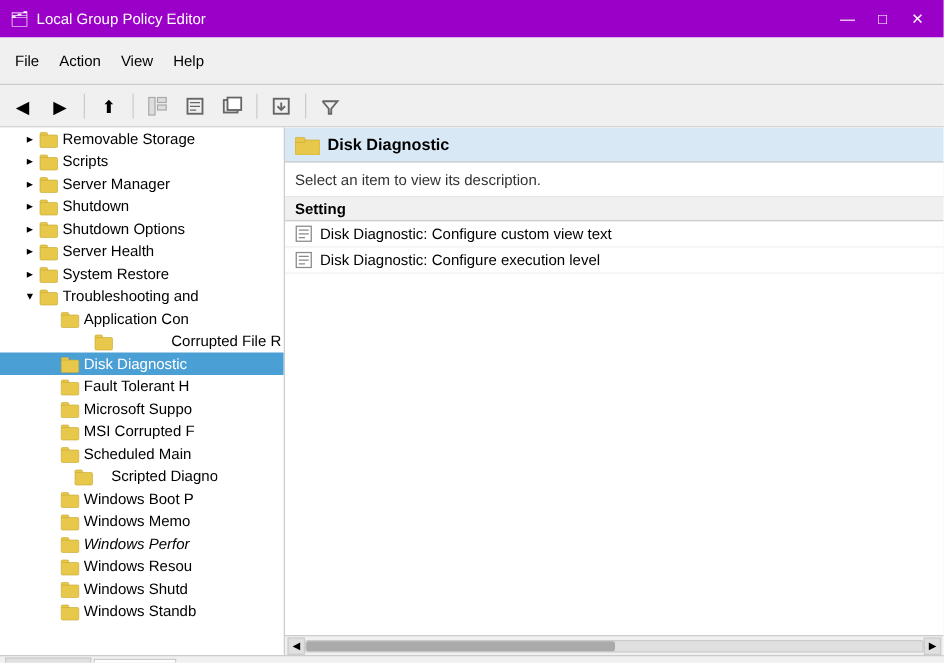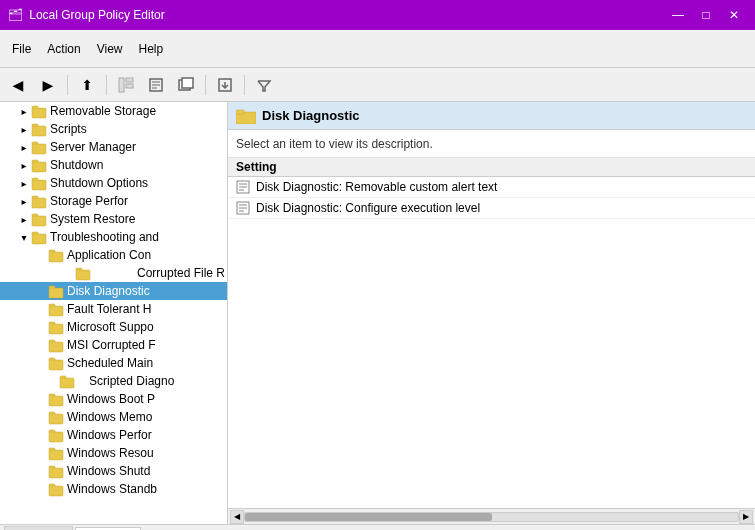--- a/index.html
+++ b/index.html
@@ -338,21 +338,21 @@
           <rect x="1" y="5" width="14" height="10" rx="1" fill="#e8c84a" stroke="#c8a830" stroke-width="0.5"></rect>
         </svg>
         <span style="overflow: hidden; text-overflow: ellipsis; white-space: nowrap;">Shutdown Options</span>
       </div>
       <div class="tree-item" style="padding-left: 18px;">
         <span class="expand-arrow">▸</span>
         <svg width="16" height="16" style="margin-right: 3px; flex-shrink: 0;">
           <rect x="1" y="3" width="6" height="3" rx="1" fill="#e8c84a" stroke="#c8a830" stroke-width="0.5"></rect>
           <rect x="1" y="5" width="14" height="10" rx="1" fill="#e8c84a" stroke="#c8a830" stroke-width="0.5"></rect>
         </svg>
-        <span style="overflow: hidden; text-overflow: ellipsis; white-space: nowrap;">Storage Perfor</span>
+        <span style="overflow: hidden; text-overflow: ellipsis; white-space: nowrap;">Server Health</span>
       </div>
       <div class="tree-item" style="padding-left: 18px;">
         <span class="expand-arrow">▸</span>
         <svg width="16" height="16" style="margin-right: 3px; flex-shrink: 0;">
           <rect x="1" y="3" width="6" height="3" rx="1" fill="#e8c84a" stroke="#c8a830" stroke-width="0.5"></rect>
           <rect x="1" y="5" width="14" height="10" rx="1" fill="#e8c84a" stroke="#c8a830" stroke-width="0.5"></rect>
         </svg>
         <span style="overflow: hidden; text-overflow: ellipsis; white-space: nowrap;">System Restore</span>
       </div>
       <div class="tree-item" style="padding-left: 18px;">
@@ -442,21 +442,21 @@
           <rect x="1" y="5" width="14" height="10" rx="1" fill="#e8c84a" stroke="#c8a830" stroke-width="0.5"></rect>
         </svg>
         <span style="overflow: hidden; text-overflow: ellipsis; white-space: nowrap;">Windows Memo</span>
       </div>
       <div class="tree-item" style="padding-left: 36px;">
         <span style="width: 12px; display: inline-block;"></span>
         <svg width="16" height="16" style="margin-right: 3px; flex-shrink: 0;">
           <rect x="1" y="3" width="6" height="3" rx="1" fill="#e8c84a" stroke="#c8a830" stroke-width="0.5"></rect>
           <rect x="1" y="5" width="14" height="10" rx="1" fill="#e8c84a" stroke="#c8a830" stroke-width="0.5"></rect>
         </svg>
-        <span style="overflow: hidden; text-overflow: ellipsis; white-space: nowrap;">Windows Perfor</span>
+        <span style="overflow: hidden; text-overflow: ellipsis; white-space: nowrap; font-style: italic;">Windows Perfor</span>
       </div>
       <div class="tree-item" style="padding-left: 36px;">
         <span style="width: 12px; display: inline-block;"></span>
         <svg width="16" height="16" style="margin-right: 3px; flex-shrink: 0;">
           <rect x="1" y="3" width="6" height="3" rx="1" fill="#e8c84a" stroke="#c8a830" stroke-width="0.5"></rect>
           <rect x="1" y="5" width="14" height="10" rx="1" fill="#e8c84a" stroke="#c8a830" stroke-width="0.5"></rect>
         </svg>
         <span style="overflow: hidden; text-overflow: ellipsis; white-space: nowrap;">Windows Resou</span>
       </div>
       <div class="tree-item" style="padding-left: 36px;">
@@ -493,21 +493,21 @@
         <span>Setting</span>
       </div>
 
     <div class="setting-row">
           <svg width="14" height="14" style="margin-right: 6px; flex-shrink: 0;">
             <rect x="1" y="1" width="12" height="12" fill="white" stroke="#888" stroke-width="1"></rect>
             <line x1="3" y1="4" x2="11" y2="4" stroke="#888" stroke-width="1"></line>
             <line x1="3" y1="7" x2="11" y2="7" stroke="#888" stroke-width="1"></line>
             <line x1="3" y1="10" x2="8" y2="10" stroke="#888" stroke-width="1"></line>
           </svg>
-          <span>Disk Diagnostic: Removable custom alert text</span>
+          <span>Disk Diagnostic: Configure custom view text</span>
         </div>
         <div class="setting-row">
           <svg width="14" height="14" style="margin-right: 6px; flex-shrink: 0;">
             <rect x="1" y="1" width="12" height="12" fill="white" stroke="#888" stroke-width="1"></rect>
             <line x1="3" y1="4" x2="11" y2="4" stroke="#888" stroke-width="1"></line>
             <line x1="3" y1="7" x2="11" y2="7" stroke="#888" stroke-width="1"></line>
             <line x1="3" y1="10" x2="8" y2="10" stroke="#888" stroke-width="1"></line>
           </svg>
           <span>Disk Diagnostic: Configure execution level</span>
         </div>

